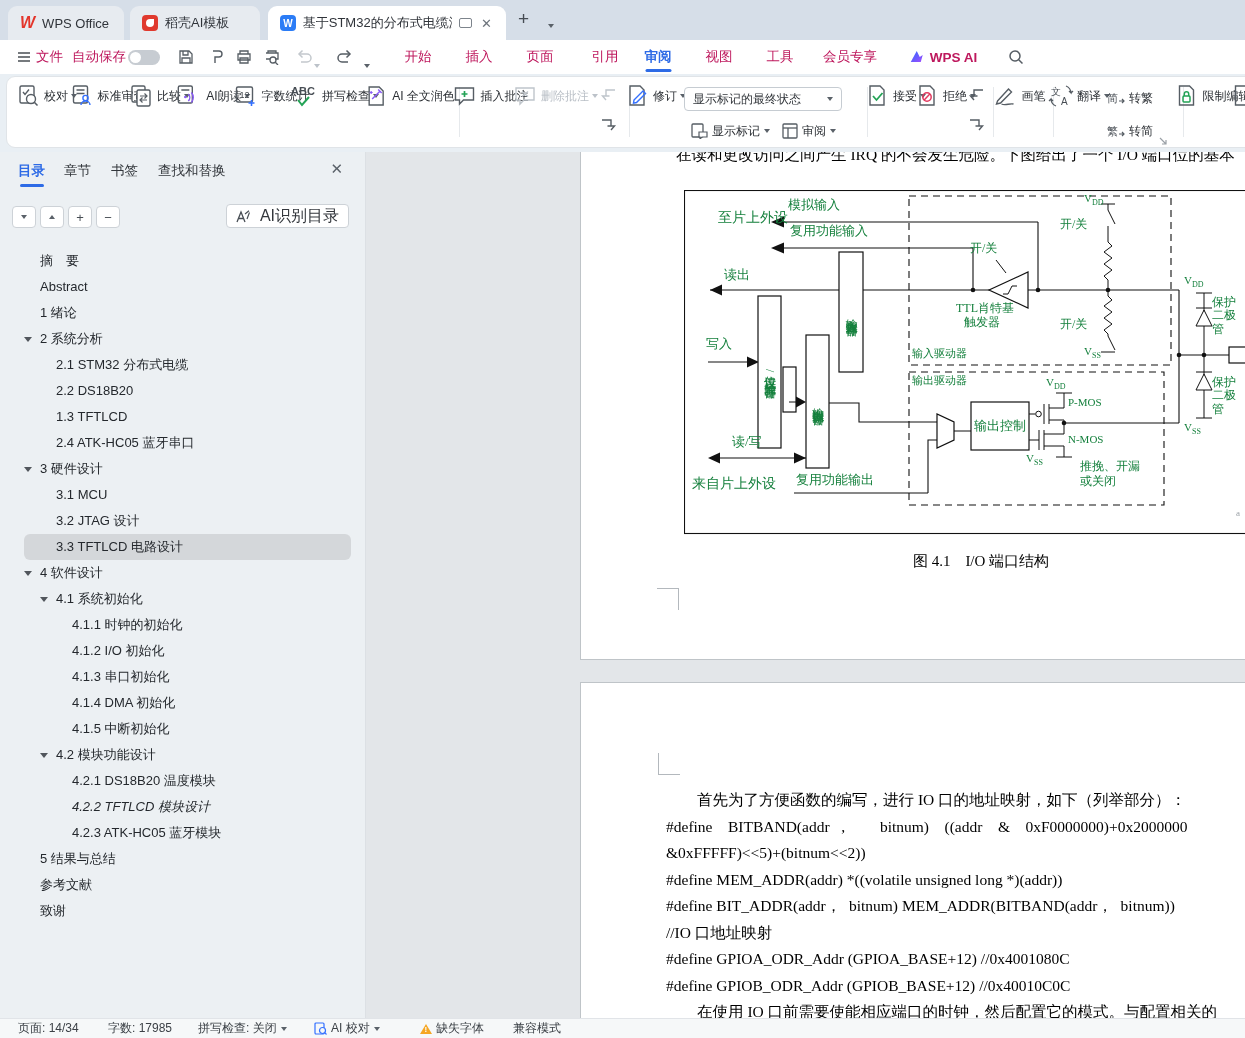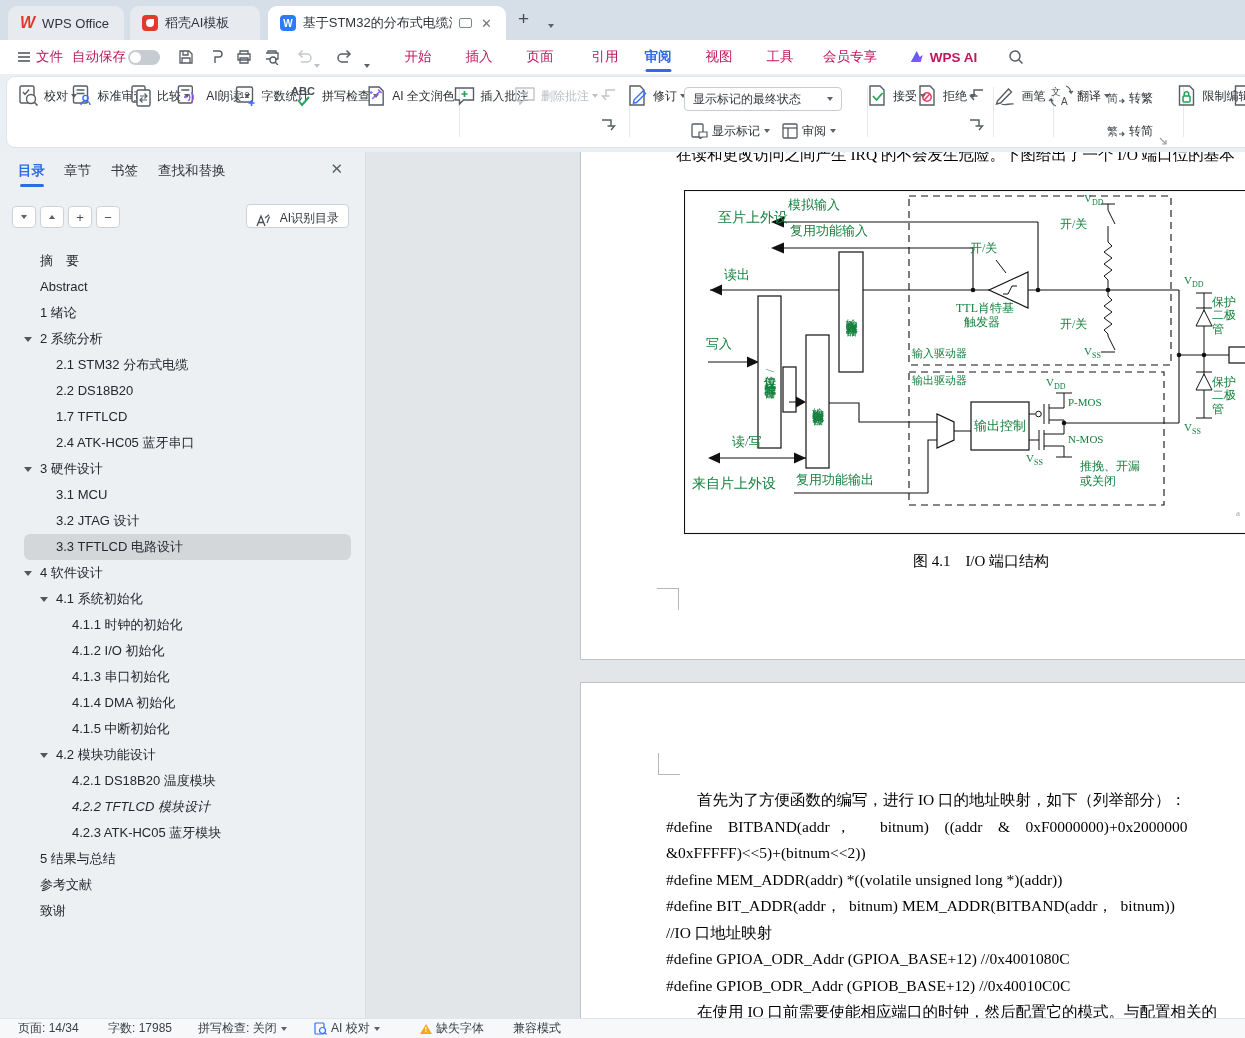--- a/index.html
+++ b/index.html
@@ -45,21 +45,21 @@
   .combo { position:absolute; left:677px; top:10px; width:158px; height:24px; border:1px solid #c6ccd2; border-radius:4px; background:#fff; font-size:12px; color:#33373c; display:flex; align-items:center; padding:0 8px; justify-content:space-between; }
   .rrow2 { position:absolute; top:43px; height:22px; display:flex; align-items:center; gap:4px; font-size:12px; color:#2a2e33; }
 
   
   .sidebar { position:absolute; left:0; top:152px; width:366px; height:866px; background:#ecf0f3; border-right:1px solid #dce0e4; }
   .sb-tab { position:absolute; top:10px; font-size:13.5px; color:#33373c; }
   .sb-tab.active { color:#2e6be6; font-weight:bold; }
   .sb-tab.active::after { content:""; position:absolute; left:2px; bottom:-7px; width:24px; height:3px; border-radius:2px; background:#2e6be6; }
   .sb-x { position:absolute; right:22px; top:8px; font-size:15px; color:#5a6169; }
   .sb-btn { position:absolute; top:54px; width:24px; height:22px; background:#fff; border:1px solid #cdd2d7; border-radius:4px; display:flex; align-items:center; justify-content:center; font-size:13px; color:#464c53; }
-  .ai-toc-btn { position:absolute; right:16px; top:52px; height:24px; background:#fff; border:1px solid #cdd2d7; border-radius:4px; display:flex; align-items:flex-end; gap:10px; padding:0 9px; font-size:12px; color:#33373c; }
+  .ai-toc-btn { position:absolute; right:16px; top:52px; height:24px; background:#fff; border:1px solid #cdd2d7; border-radius:4px; display:flex; align-items:center; gap:10px; padding:0 9px; font-size:16px; color:#33373c; }
   .toc { position:absolute; left:0; top:96px; width:366px; }
   .toc-item { position:relative; margin-left:24px; margin-right:15px; height:26px; line-height:26px; font-size:13px; color:#24282d; white-space:nowrap; overflow:hidden; border-radius:6px; }
   .toc-item.sel { background:#d4d7da; }
   .toc-arrow { position:absolute; top:0; width:0; height:0; border-left:4px solid transparent; border-right:4px solid transparent; border-top:5px solid #51565c; margin-top:11px; }
 
   
   .docarea { position:absolute; left:367px; top:152px; width:878px; height:866px; background:#e3e6e9; overflow:hidden; }
   .page { position:absolute; left:213px; width:800px; background:#fff; border:1px solid #bfc4c8; }
   .page1 { top:-4px; height:512px; border-top:none; }
   .page2 { top:530px; height:500px; border-bottom:none; }
@@ -450,21 +450,21 @@
     <span>AI识别目录</span>
   </div>
 
   <div class="toc" id="toc-list">
       <div class="toc-item" style="padding-left: 16px;"><span>摘　要</span></div>
       <div class="toc-item" style="padding-left: 16px;"><span>Abstract</span></div>
       <div class="toc-item" style="padding-left: 16px;"><span>1  绪论</span></div>
       <div class="toc-item" style="padding-left: 16px;"><span class="toc-arrow" style="left: 0px;"></span><span>2  系统分析</span></div>
       <div class="toc-item" style="padding-left: 32px;"><span>2.1 STM32 分布式电缆</span></div>
       <div class="toc-item" style="padding-left: 32px;"><span>2.2 DS18B20</span></div>
-      <div class="toc-item" style="padding-left: 32px;"><span>1.7 TFTLCD</span></div>
+      <div class="toc-item" style="padding-left: 32px;"><span>1.3 TFTLCD</span></div>
       <div class="toc-item" style="padding-left: 32px;"><span>2.4 ATK-HC05 蓝牙串口</span></div>
       <div class="toc-item" style="padding-left: 16px;"><span class="toc-arrow" style="left: 0px;"></span><span>3  硬件设计</span></div>
       <div class="toc-item" style="padding-left: 32px;"><span>3.1 MCU</span></div>
       <div class="toc-item" style="padding-left: 32px;"><span>3.2 JTAG 设计</span></div>
       <div class="toc-item sel" style="padding-left: 32px;"><span>3.3 TFTLCD 电路设计</span></div>
       <div class="toc-item" style="padding-left: 16px;"><span class="toc-arrow" style="left: 0px;"></span><span>4  软件设计</span></div>
       <div class="toc-item" style="padding-left: 32px;"><span class="toc-arrow" style="left: 16px;"></span><span>4.1  系统初始化</span></div>
       <div class="toc-item" style="padding-left: 48px;"><span>4.1.1  时钟的初始化</span></div>
       <div class="toc-item" style="padding-left: 48px;"><span>4.1.2 I/O 初始化</span></div>
       <div class="toc-item" style="padding-left: 48px;"><span>4.1.3  串口初始化</span></div>

